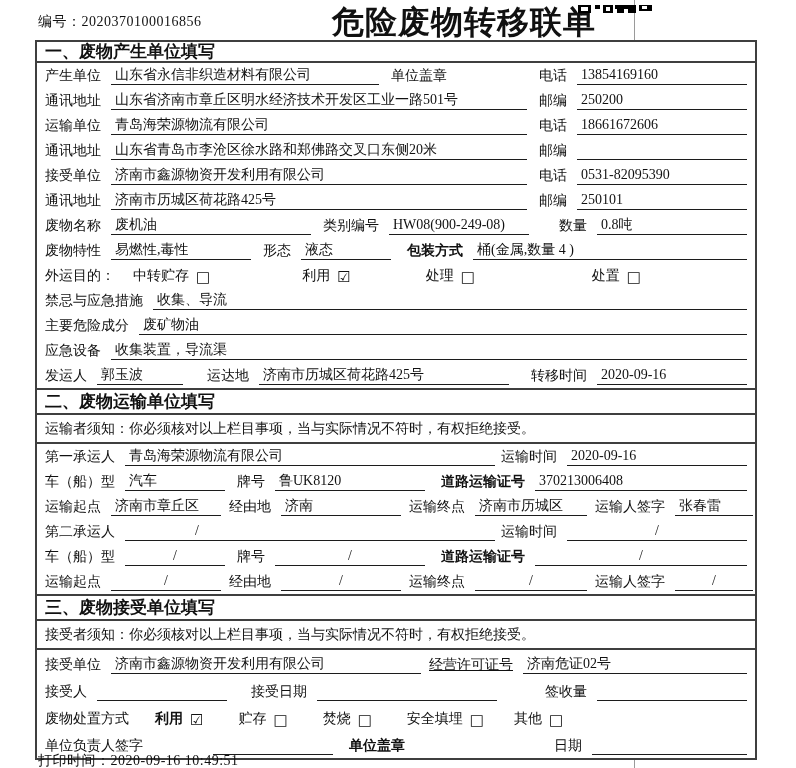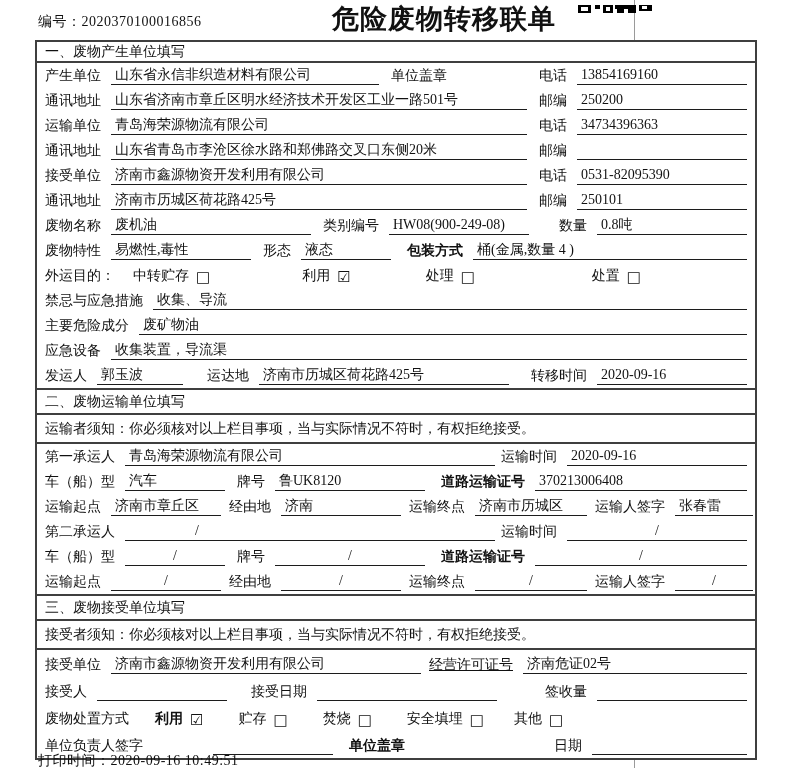--- a/index.html
+++ b/index.html
@@ -4,26 +4,26 @@
 <style>
   * { box-sizing: border-box; margin: 0; padding: 0; }
   html,body { width:796px; height:768px; background:#fff; overflow:hidden;
     font-family:"Liberation Serif","DejaVu Serif",serif; color:#111; }
   .page { position:relative; width:637px; height:768px; background:#fff; }
   .page-edge { position:absolute; top:0; right:2px; width:1px; height:768px; background:#9a9a9a; }
 
   
   .hdr { position:relative; height:40px; }
   .serial { position:absolute; left:38px; top:13px; font-size:14px; letter-spacing:.5px; }
-  .doc-title { position:absolute; left:332px; top:1px; font-size:27px; font-weight:bold; letter-spacing:1px; }
+  .doc-title { position:absolute; left:332px; top:1px; font-size:32px; font-weight:bold; letter-spacing:1px; }
   .qr { position:absolute; left:578px; top:0; }
 
   
   .form-table { position:absolute; left:35px; top:40px; width:722px; border:2px solid #3f3f3f; background:#fff; }
-  .sec-h { font-weight:normal; font-size:14px; line-height:15px; padding:2px 6px 2px 8px; border-bottom:2px solid #3f3f3f; }
+  .sec-h { font-weight:bold; font-size:17px; line-height:15px; padding:2px 6px 2px 8px; border-bottom:2px solid #3f3f3f; }
   .sec-h.mid { border-top:2px solid #3f3f3f; padding:4px 6px 4px 8px; }
   .notice { font-size:14px; line-height:19px; padding:4px 6px 4px 8px; border-bottom:2px solid #3f3f3f; }
 
   .row { display:flex; align-items:flex-end; height:25px; padding:0 8px 3px 8px; font-size:14px; line-height:18px; white-space:nowrap; }
   .row3 { height:27px; }
   .lbl { flex:none; margin-right:10px; }
   .v { border-bottom:1px solid #1c1c1c; padding:0 4px; flex:none; min-height:18px; }
   .grow { flex:1; }
   .sp { flex:1; }
   .vc { text-align:center; }
@@ -86,21 +86,21 @@
       <span class="lbl">通讯地址</span>
       <span class="v grow">山东省济南市章丘区明水经济技术开发区工业一路501号</span>
       <span class="lbl ml12">邮编</span>
       <span class="v w170">250200</span>
     </div>
 
     <div class="row">
       <span class="lbl">运输单位</span>
       <span class="v grow">青岛海荣源物流有限公司</span>
       <span class="lbl ml12">电话</span>
-      <span class="v w170">34734396363</span>
+      <span class="v w170">18661672606</span>
     </div>
 
     <div class="row">
       <span class="lbl">通讯地址</span>
       <span class="v grow">山东省青岛市李沧区徐水路和郑佛路交叉口东侧20米</span>
       <span class="lbl ml12">邮编</span>
       <span class="v w170"></span>
     </div>
 
     <div class="row">

